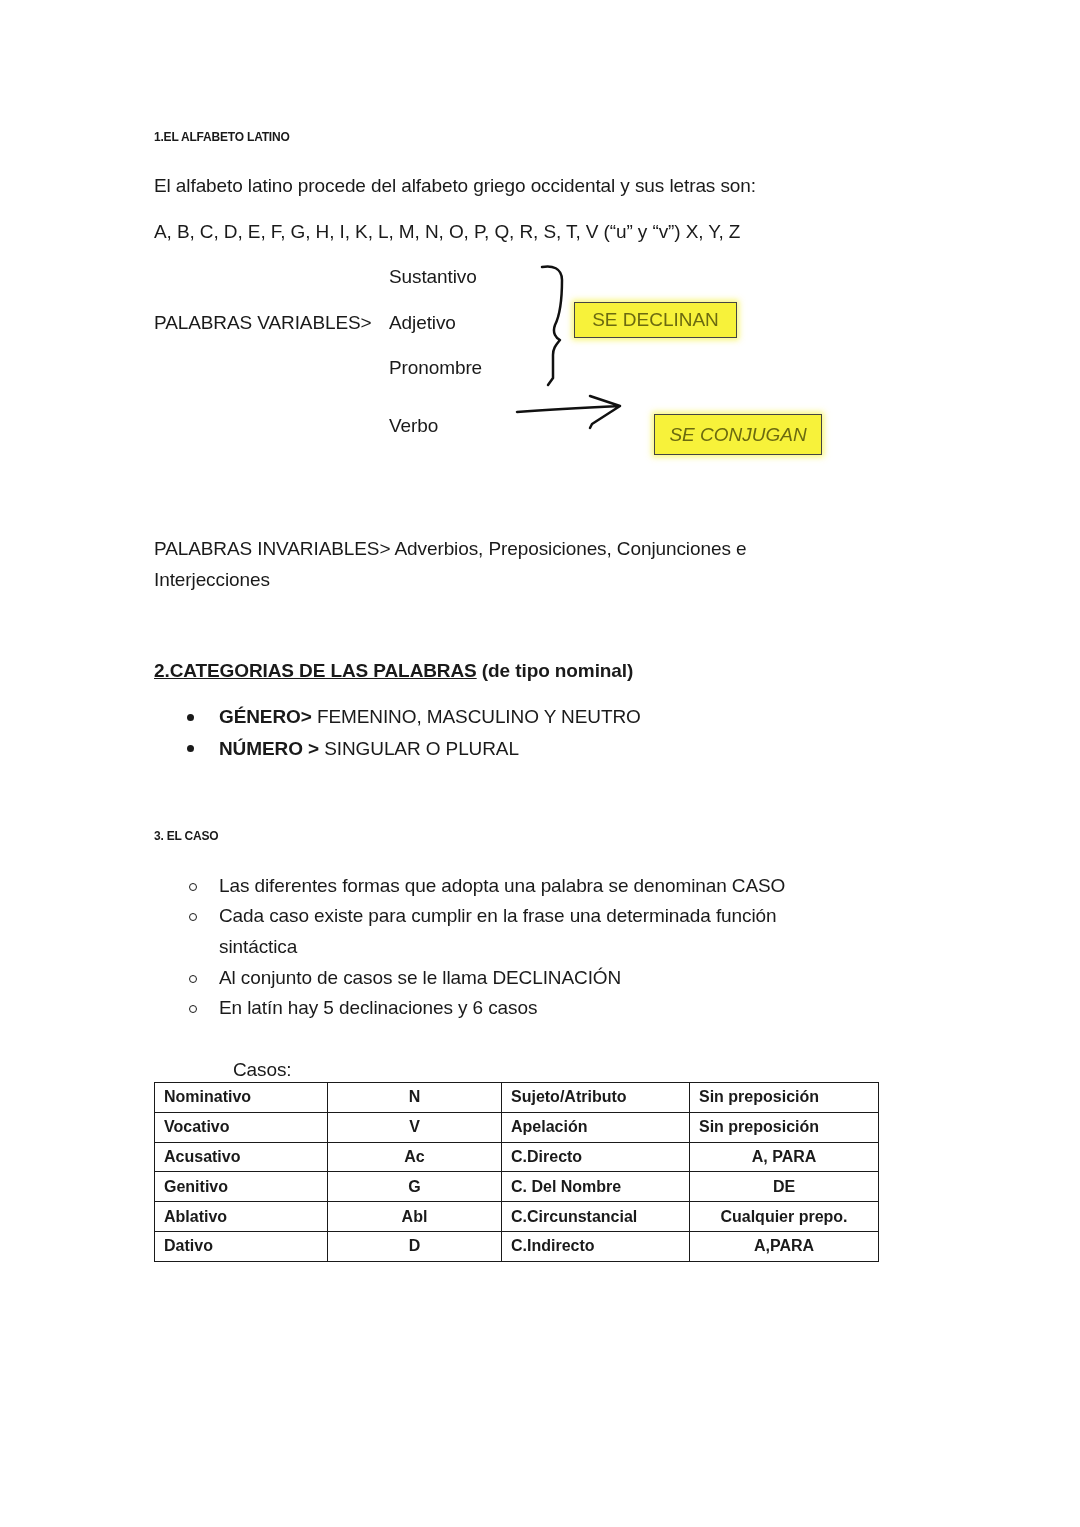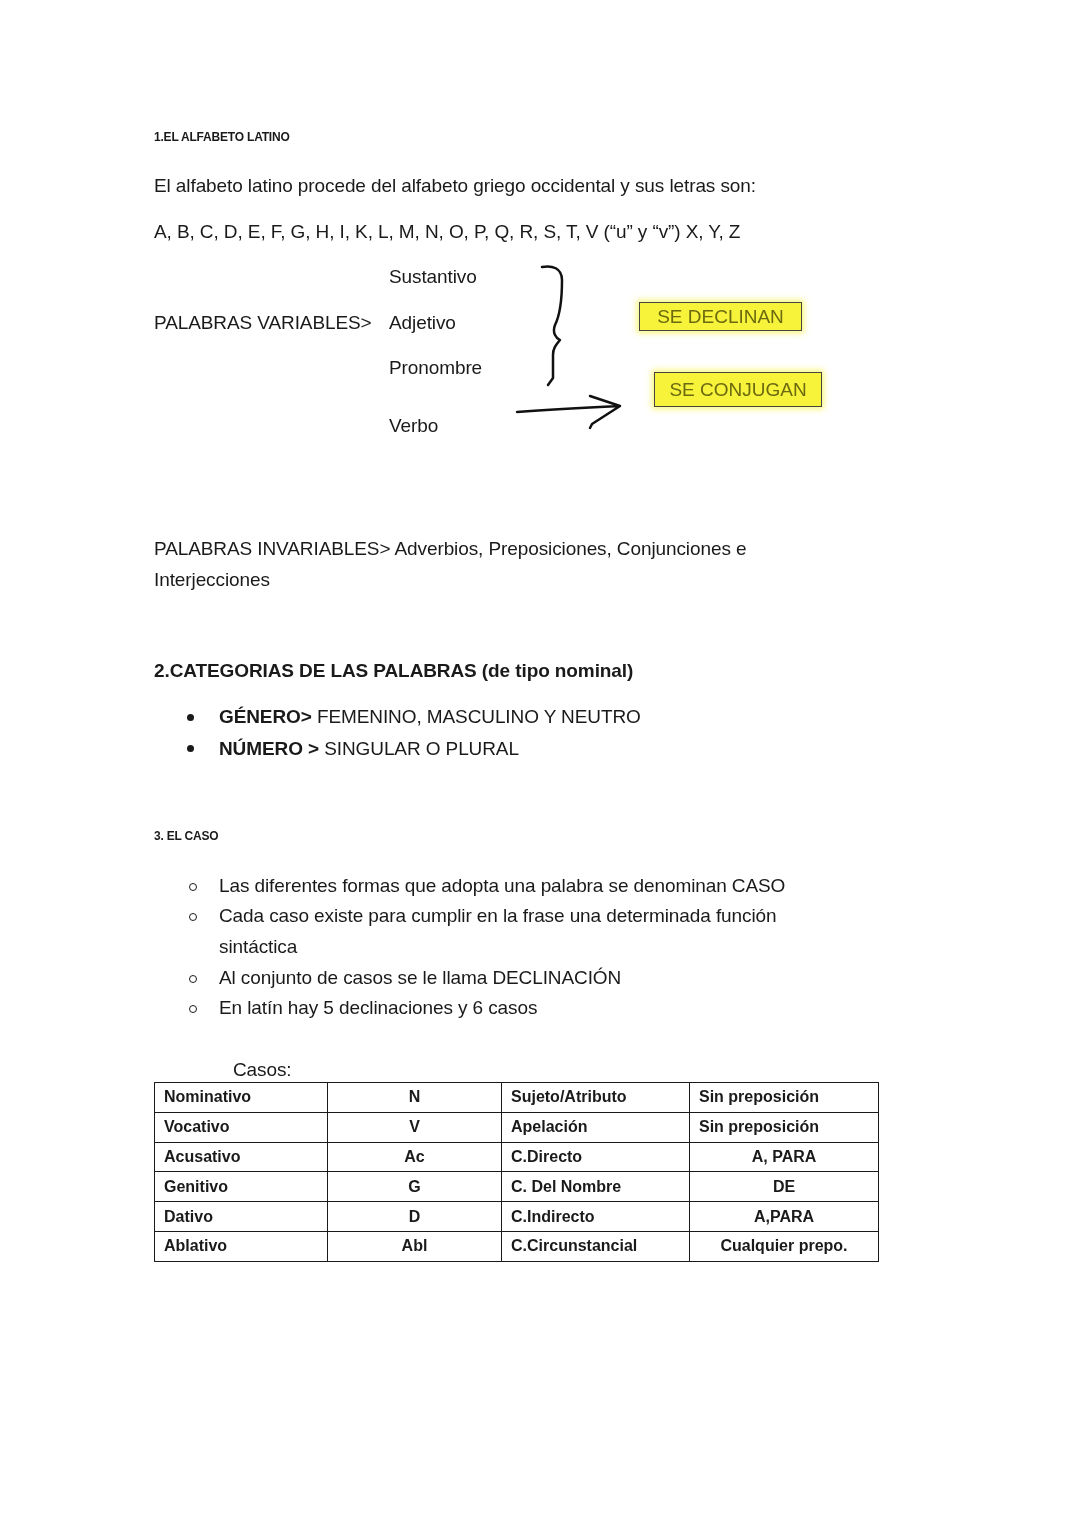--- a/index.html
+++ b/index.html
@@ -44,28 +44,28 @@
 <div class="abs t" style="left:389px; top:266px;">Sustantivo</div>
 <div class="abs t" style="left:389px; top:312px;">Adjetivo</div>
 <div class="abs t" style="left:389px; top:357px;">Pronombre</div>
 <div class="abs t" style="left:389px; top:403px;margin-top:12px;">Verbo</div>
 
 <svg class="draw" width="1080" height="1527">
   <path d="M542 267 C 552 265, 562 268, 562 280 C 562 300, 560 315, 555 325 C 552 333, 556 338, 560 340 C 556 345, 553 348, 553 355 L 553 378 L 548 385" fill="none" stroke="#111" stroke-width="2.5" stroke-linecap="round" stroke-linejoin="round"></path>
   <path d="M517 412 C 545 410, 580 408, 620 406 M590 396 L 620 406 L 592 424 L 590 428" fill="none" stroke="#111" stroke-width="2.5" stroke-linecap="round" stroke-linejoin="round"></path>
 </svg>
 
-<div class="hl-box" style="left:639px; top:302px; width:163px; height:29px;">SE DECLINAN</div>
-<div class="hl-box" style="left:654px; top:372px; width:168px; height:35px;">SE CONJUGAN</div>
+<div class="hl-box" style="left:574px; top:302px; width:163px; height:36px;">SE DECLINAN</div>
+<div class="hl-box" style="left:654px; top:414px; width:168px; height:41px;font-style:italic;">SE CONJUGAN</div>
 
 <div class="abs t" style="left:154px; top:538px;">PALABRAS INVARIABLES&gt; Adverbios, Preposiciones, Conjunciones e</div>
 <div class="abs t" style="left:154px; top:569px;">Interjecciones</div>
 
 <div class="abs t" style="left:154px; top:660px;">
-  <span style="font-weight:bold;">2.CATEGORIAS DE LAS PALABRAS</span><span style="font-weight:bold;"> (de tipo nominal)</span>
+  <span style="font-weight:bold;text-decoration:underline;">2.CATEGORIAS DE LAS PALABRAS</span><span style="font-weight:bold;"> (de tipo nominal)</span>
 </div>
 
 <div class="bullet-dot" style="left:187px; top:714px;"></div>
 <div class="abs t" style="left:219px; top:706px;">
   <span style="font-weight:bold;">GÉNERO&gt;</span><span> FEMENINO, MASCULINO Y NEUTRO</span>
 </div>
 <div class="bullet-dot" style="left:187px; top:745px;"></div>
 <div class="abs t" style="left:219px; top:738px;">
   <span style="font-weight:bold;">NÚMERO &gt;</span><span> SINGULAR O PLURAL</span>
 </div>
@@ -104,25 +104,25 @@
       <td class="c3">C.Directo</td>
       <td class="c4 center">A, PARA</td>
     </tr>
     <tr>
       <td class="c1">Genitivo</td>
       <td class="c2">G</td>
       <td class="c3">C. Del Nombre</td>
       <td class="c4 center">DE</td>
     </tr>
     <tr>
+      <td class="c1">Ablativo</td>
+      <td class="c2">Abl</td>
+      <td class="c3">C.Circunstancial</td>
+      <td class="c4 center">Cualquier prepo.</td>
+    </tr>
+    <tr>
       <td class="c1">Dativo</td>
       <td class="c2">D</td>
       <td class="c3">C.Indirecto</td>
       <td class="c4 center">A,PARA</td>
     </tr>
-    <tr>
-      <td class="c1">Ablativo</td>
-      <td class="c2">Abl</td>
-      <td class="c3">C.Circunstancial</td>
-      <td class="c4 center">Cualquier prepo.</td>
-    </tr>
   </tbody>
 </table>
 
 </body></html>

